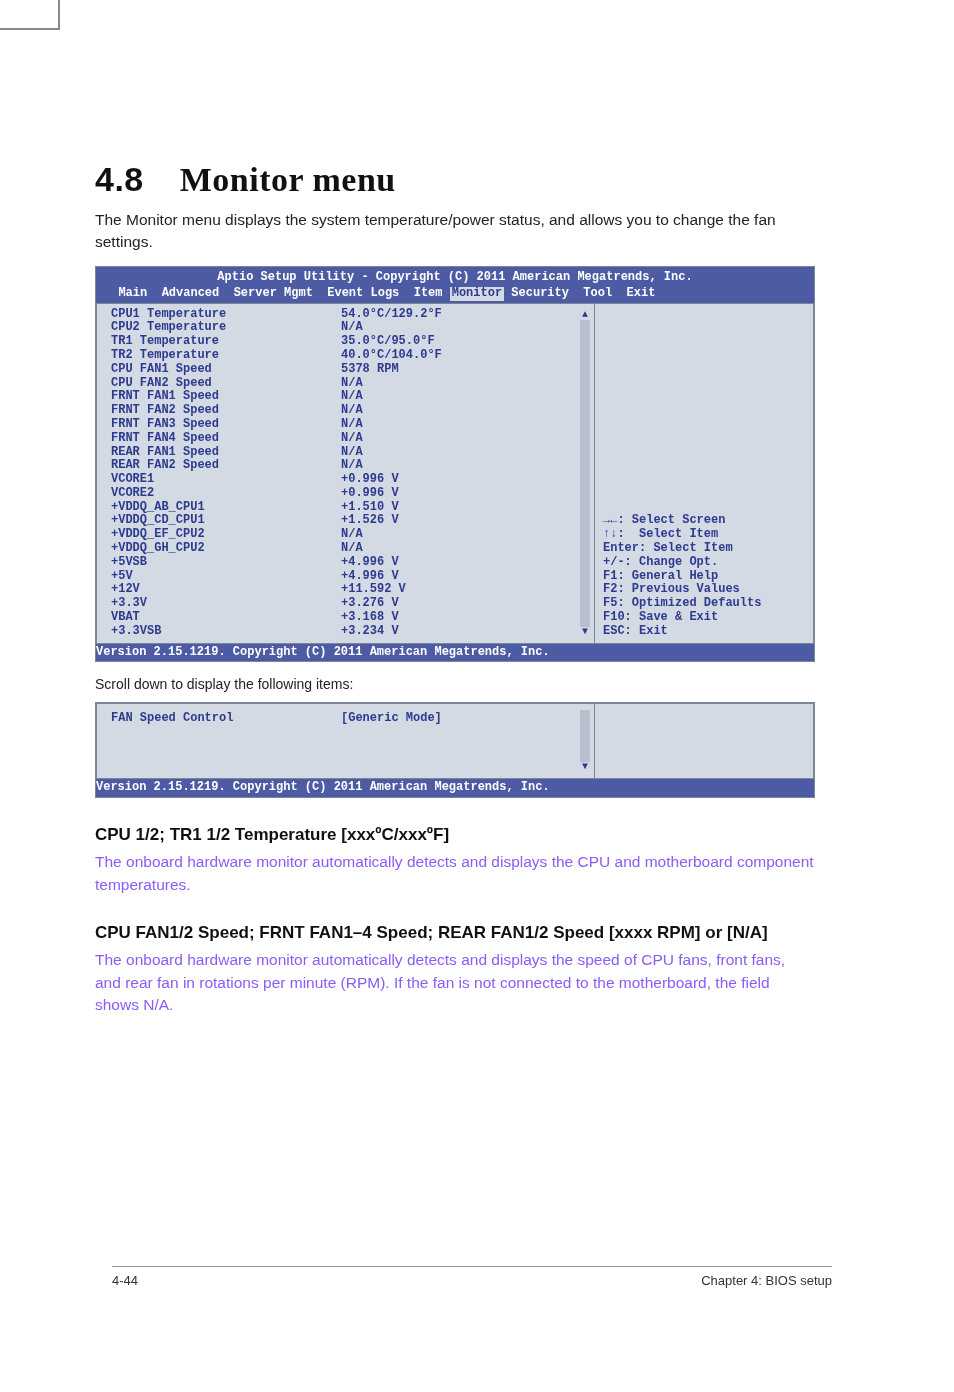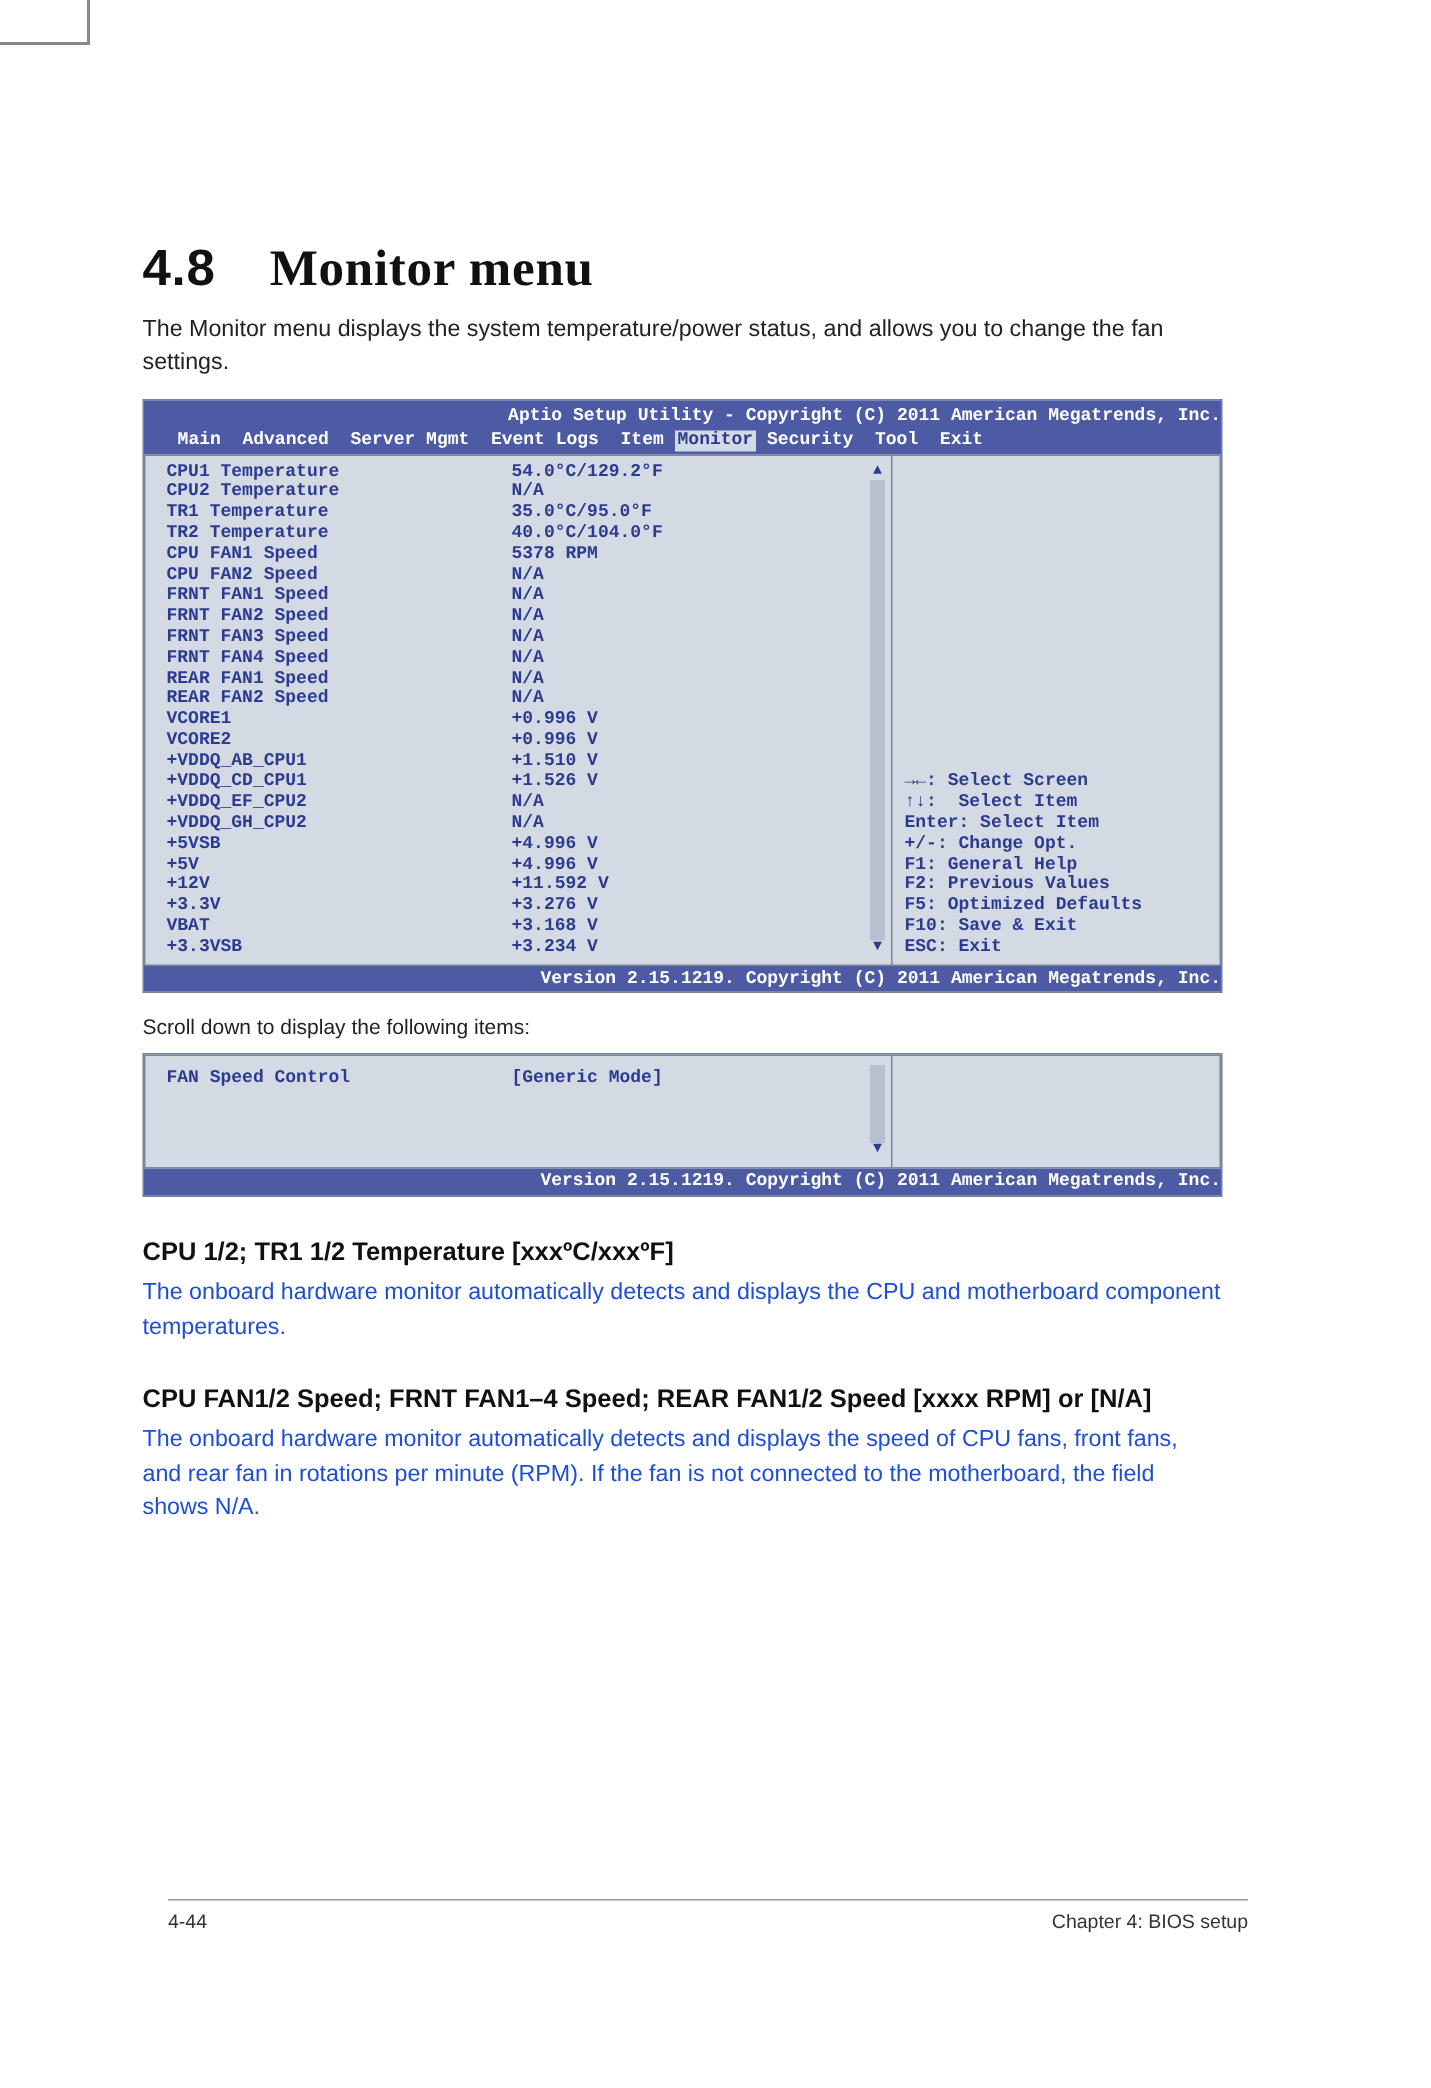--- a/index.html
+++ b/index.html
@@ -29,21 +29,21 @@
     font-size: 12px;
     line-height: 1.15;
     color: #2c3b8f;
     font-weight: bold;
   }
   .bios-header {
     background: #4c5ba3;
     color: #fff;
     padding: 2px 0 0 0;
   }
-  .bios-title { text-align: right; padding: 2px 0; }
+  .bios-title { text-align: center; padding: 2px 0; }
   .bios-menubar { display: flex; padding: 0 8px 2px 8px; white-space: pre; }
   .bios-menubar span { color: #fff; }
   .bios-menubar .sel { background: #d4dae4; color: #2c3b8f; padding: 0 2px; }
 
   .bios-body {
     display: grid;
     grid-template-columns: 1fr 220px;
     position: relative;
   }
   .bios-left {
@@ -85,21 +85,21 @@
     width: 10px;
     display: flex;
     flex-direction: column;
   }
   .scrollbar2 .track { flex: 1; background: #b8c0d0; }
   .scrollbar2 .arrow { color: #2c3b8f; font-size: 10px; text-align: center; line-height: 10px; height: 10px; }
 
   .bios-footer {
     background: #4c5ba3;
     color: #fff;
-    text-align: right;
+    text-align: left;
     padding: 2px 0;
   }
 
   .caption { font-size: 14px; color: #222; margin: 14px 0 10px 0; }
 
   .bios-small-panel {
     border: 1px solid #7a8796;
     background: #d4dae4;
     font-family: "Courier New", Courier, monospace;
     font-size: 12px;
@@ -127,21 +127,21 @@
     font-size: 17px;
     font-weight: 700;
     color: #111;
     margin-top: 26px;
     margin-bottom: 4px;
     line-height: 1.35;
   }
   .body-text {
     font-size: 15.5px;
     line-height: 1.45;
-    color: #1d4ed8;
+    color: #8b5cf6;
   }
 
   .page-footer {
     position: absolute;
     left: 112px;
     right: 122px;
     bottom: 104px;
     border-top: 1px solid #999;
     padding-top: 6px;
     display: flex;

